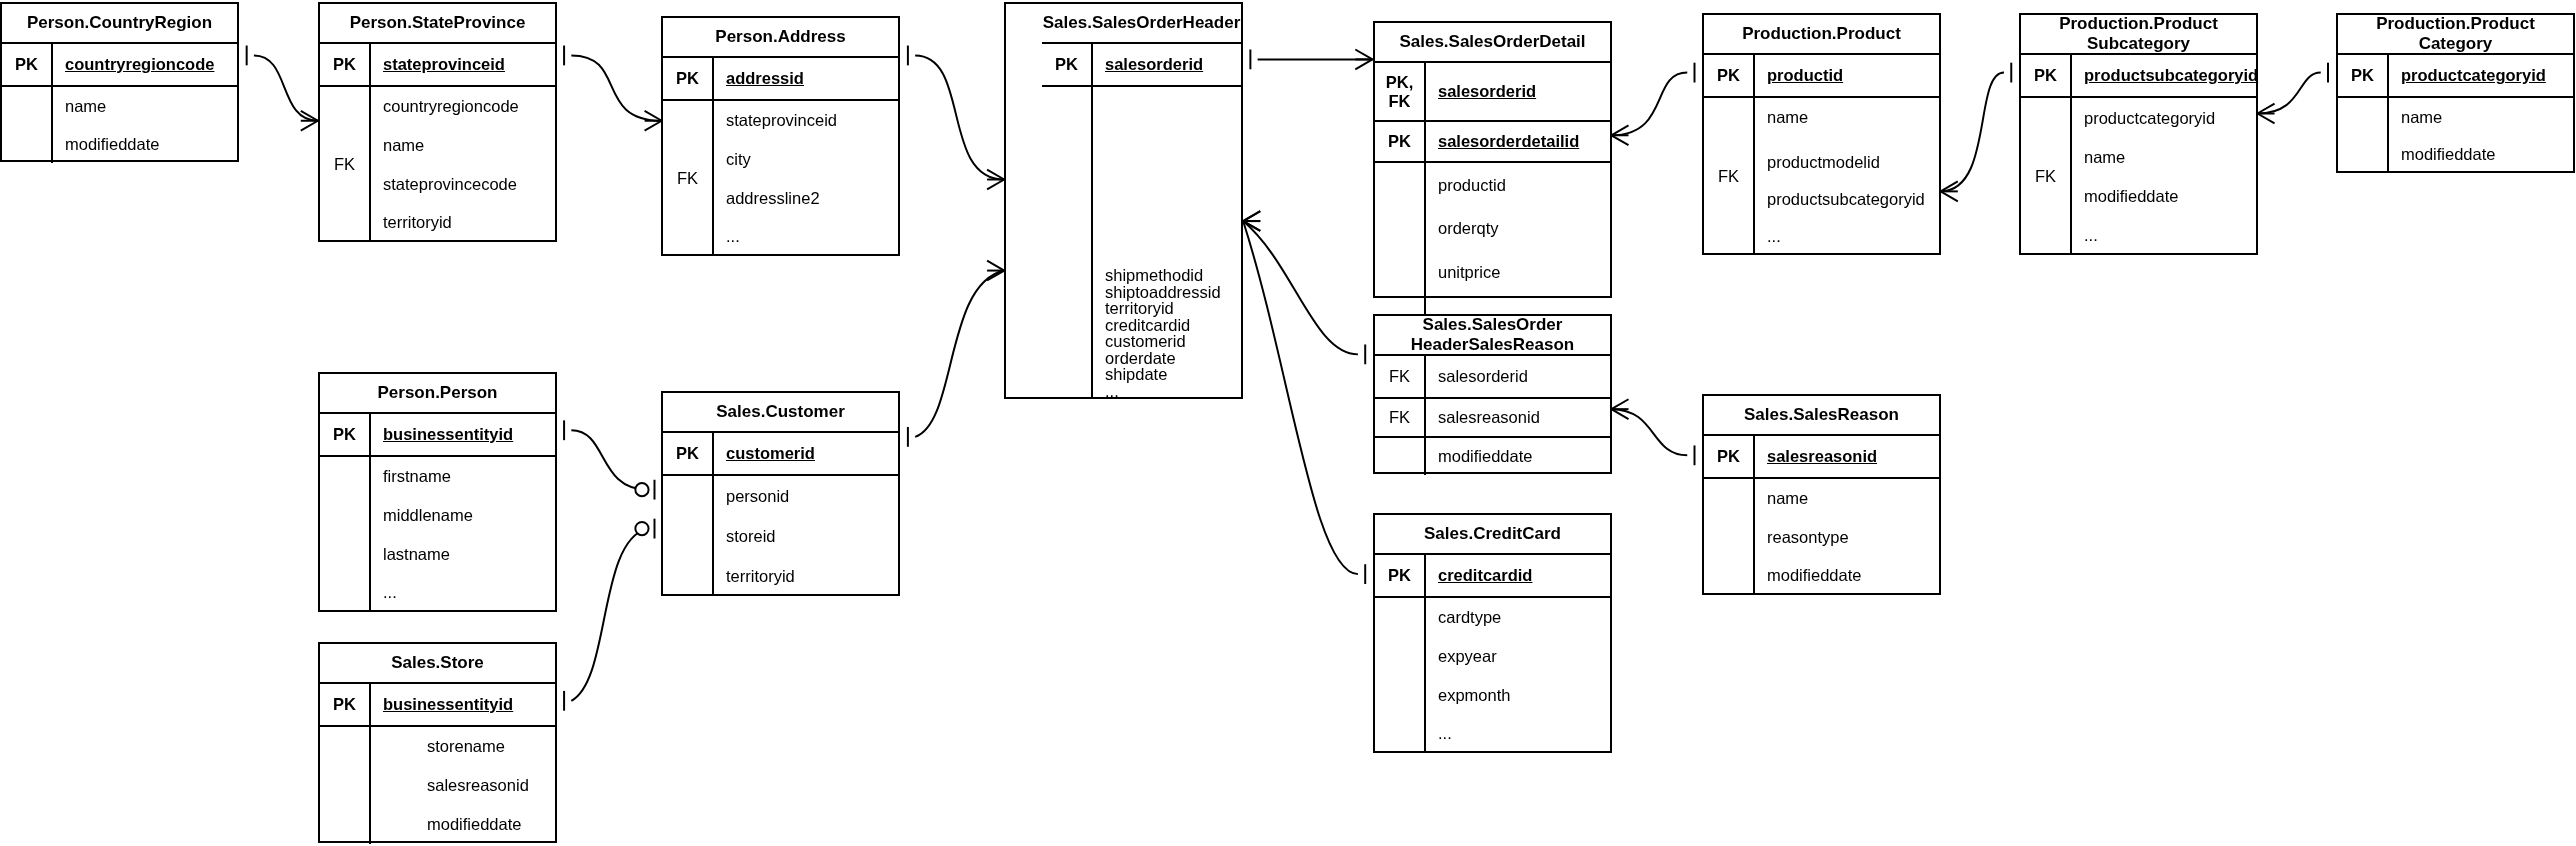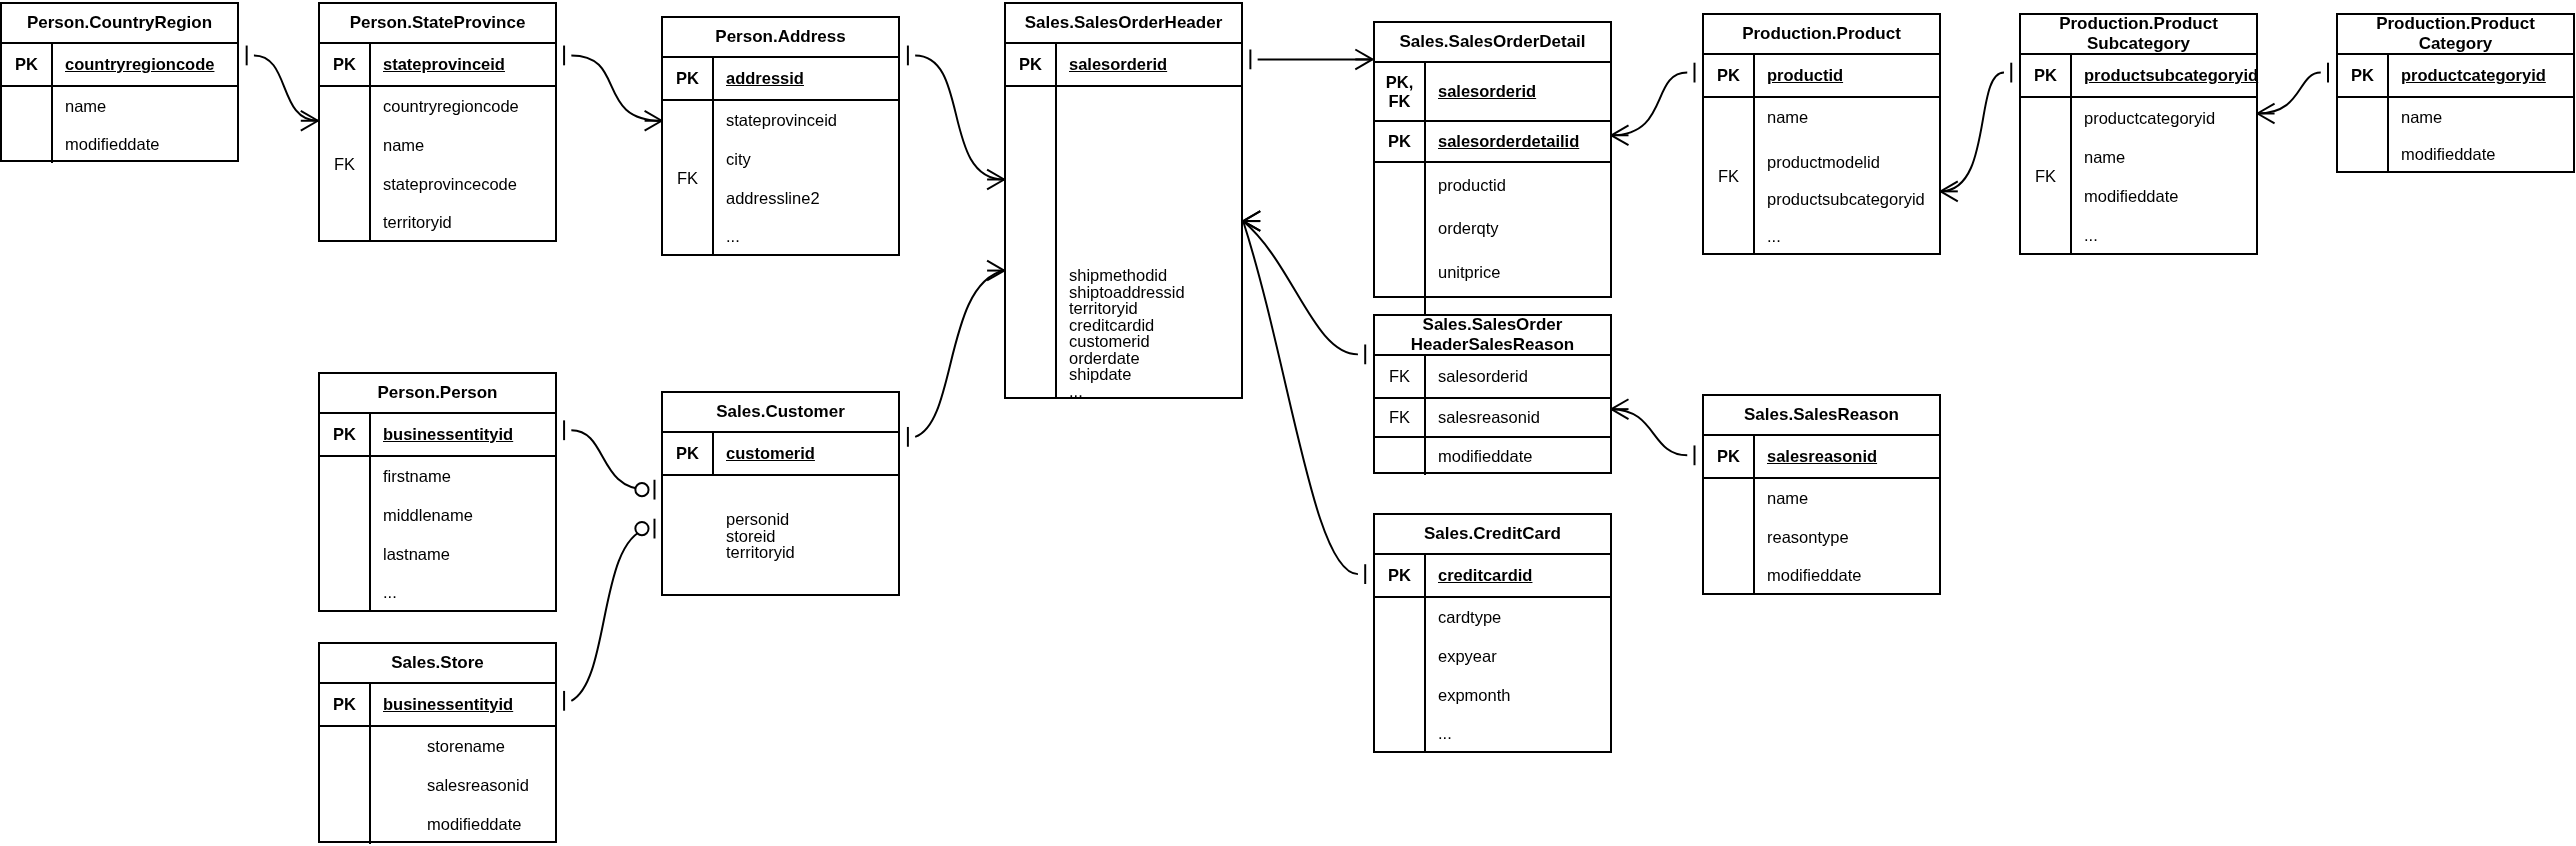--- a/index.html
+++ b/index.html
@@ -251,21 +251,21 @@
             <span class="kline">FK</span>
           </div>
           <div class="namecol" style="justify-content: space-around;">
             <div class="attr-row" style="margin-top: 0px; flex: 0 0 auto;">stateprovinceid</div>
             <div class="attr-row" style="margin-top: 0px; flex: 0 0 auto;">city</div>
             <div class="attr-row" style="margin-top: 0px; flex: 0 0 auto;">addressline2</div>
             <div class="attr-row" style="margin-top: 0px; flex: 0 0 auto;">...</div>
           </div>
         </div>
       </div>
-      <div class="entity" style="left: 1004px; top: 2px; width: 239px; height: 397px;">
+      <div class="entity" style="left: 1004px; top: 2px; width: 239px; height: 397px; padding-left: 36px;">
         <div class="entity-title title-1">
           <div>
             <div>Sales.SalesOrderHeader</div>
           </div>
         </div>
         <div class="attr-group" style="height: 41px;">
           <div class="keycol bold">
             <span class="kline">PK</span>
           </div>
           <div class="namecol">
@@ -426,21 +426,21 @@
           </div>
         </div>
         <div class="attr-group" style="height: 41px;">
           <div class="keycol bold">
             <span class="kline">PK</span>
           </div>
           <div class="namecol">
             <div class="attr-row pk">customerid</div>
           </div>
         </div>
-        <div class="attr-group" style="height: 122px; align-items: center;">
+        <div class="attr-group" style="height: 122px;">
           <div class="keycol"></div>
           <div class="namecol" style="justify-content: space-around;">
             <div class="attr-row" style="margin-top: 0px; flex: 0 0 auto;">personid</div>
             <div class="attr-row" style="margin-top: 0px; flex: 0 0 auto;">storeid</div>
             <div class="attr-row" style="margin-top: 0px; flex: 0 0 auto;">territoryid</div>
           </div>
         </div>
       </div>
       <div class="entity" style="left: 318px; top: 642px; width: 239px; height: 201px;">
         <div class="entity-title title-1">

